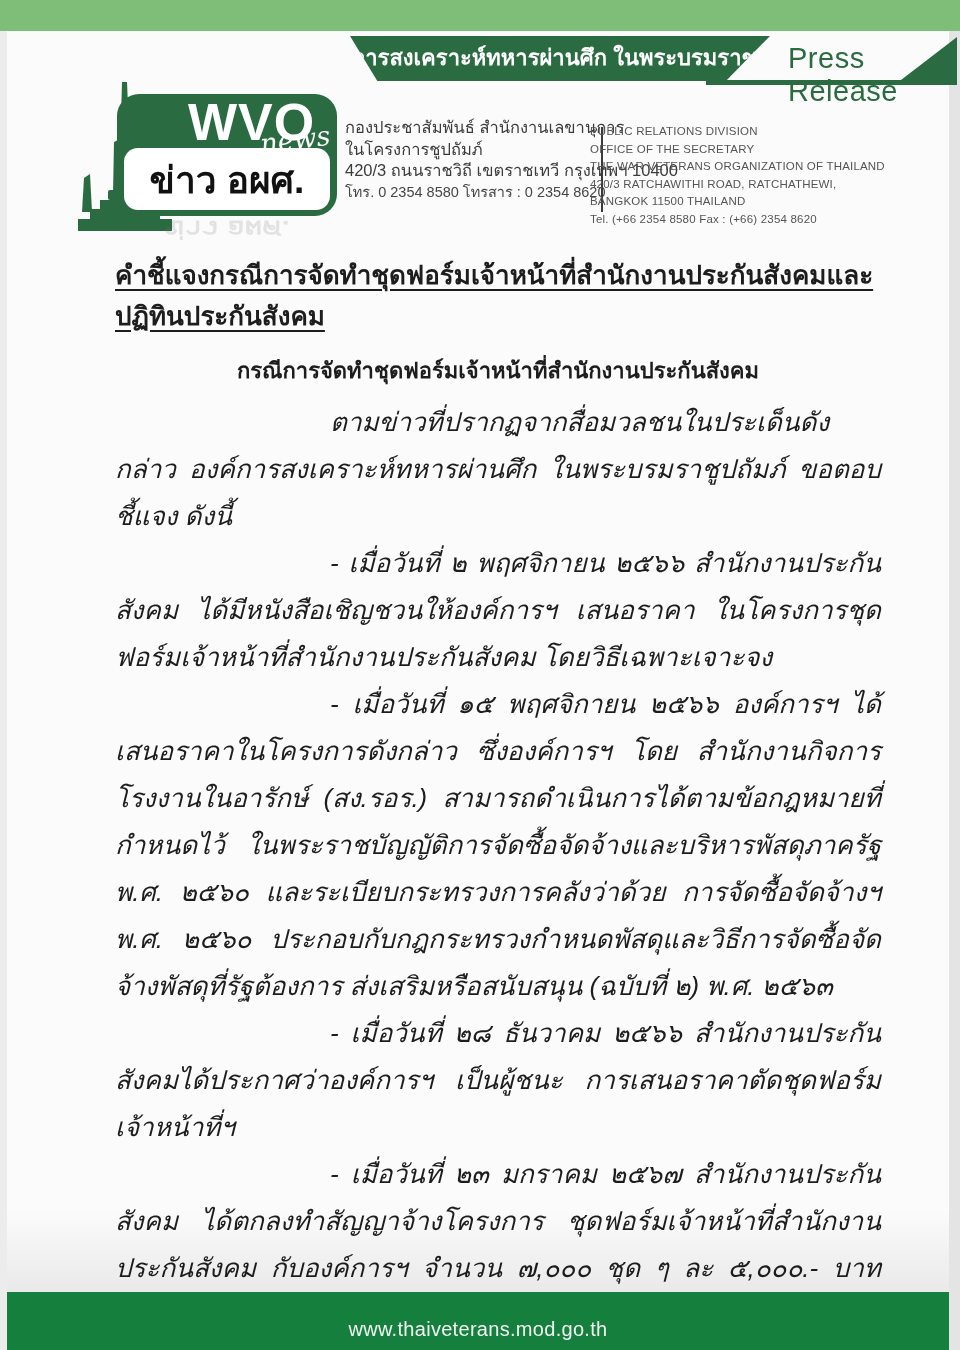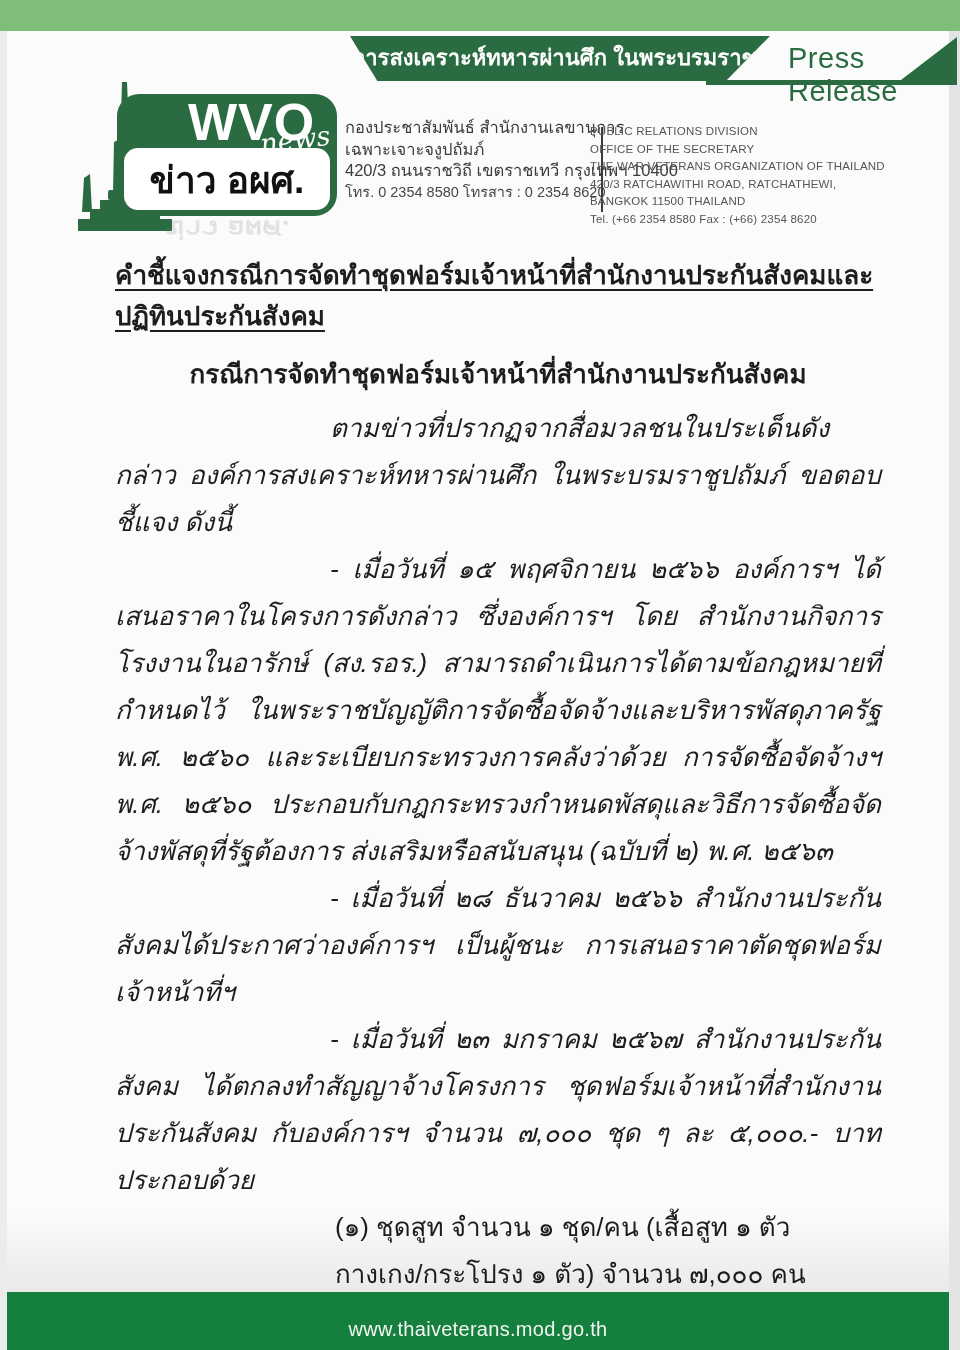--- a/index.html
+++ b/index.html
@@ -39,21 +39,21 @@
   .addr-thai { position:absolute; left:345px; top:117px; color:#3c3c3c; font-size:16.5px; line-height:21.5px; }
   .addr-thai div:nth-child(n+4) { font-size:14.5px; color:#474747; }
   .addr-thai div:nth-child(5) { font-size:16px; margin-top:1px; }
   .addr-divider { position:absolute; left:601px; top:127px; width:2px; height:85px; background:#3a3a3a; }
   .addr-eng { position:absolute; left:590px; top:123px; color:#555555; font-size:11.5px; line-height:17.5px; letter-spacing:.2px; }
 
   
   .doc { position:absolute; left:115px; top:254px; width:766px; color:#1d1d1d; }
   .doc-title { text-align:left; font-size:26px; font-weight:bold; text-decoration:underline;
                text-underline-offset:5px; margin-bottom:17px; }
-  .doc-subtitle { text-align:center; font-size:26px; font-weight:bold; margin-bottom:11px; }
+  .doc-subtitle { text-align:center; font-size:22px; font-weight:bold; margin-bottom:11px; }
   .doc p { font-size:26px; line-height:47px; text-align:justify; }
   .doc p.para { text-indent:215px;font-style:italic; }
   .doc p.list { margin-left:220px; text-align:left; }
 
   
   .bottom-fade { position:absolute; left:7px; right:11px; top:1210px; height:82px;
                  background:linear-gradient(to bottom, rgba(0,0,0,0), rgba(0,0,0,0.07)); }
   .footer { position:absolute; left:7px; right:11px; top:1292px; height:75px; background:#15803d;
             display:flex; align-items:center; justify-content:center; }
   .footer-url { color:#f2f5f2; font-size:20px; letter-spacing:.3px; }
@@ -92,41 +92,42 @@
     <div class="logo-wvo">WVO</div>
     <div class="logo-news">news</div>
     <div class="logo-white">
       <span class="logo-thai">ข่าว อผศ.</span>
     </div>
     <div class="logo-reflect">ข่าว อผศ.</div>
   </div>
 
   <div class="addr-thai">
       <div>กองประชาสัมพันธ์ สำนักงานเลขานุการ</div>
-      <div>เฉพาะเจาะจงูปถัมภ์</div>
+      <div>ในโครงการชูปถัมภ์</div>
       <div>420/3 ถนนราชวิถี เขตราชเทวี กรุงเทพฯ 10400</div>
       <div>โทร. 0 2354 8580   โทรสาร : 0 2354 8620</div>
     </div>
 
   <div class="addr-divider"></div>
 
   <div class="addr-eng">
       <div>PUBLIC RELATIONS DIVISION</div>
       <div>OFFICE OF THE SECRETARY</div>
       <div>THE WAR VETERANS ORGANIZATION OF THAILAND</div>
       <div>420/3 RATCHAWITHI ROAD, RATCHATHEWI,</div>
       <div>BANGKOK 11500 THAILAND</div>
       <div>Tel. (+66 2354 8580  Fax : (+66) 2354 8620</div>
     </div>
 
   <div class="doc">
     <div class="doc-title">คำชี้แจงกรณีการจัดทำชุดฟอร์มเจ้าหน้าที่สำนักงานประกันสังคมและปฏิทินประกันสังคม</div>
     <div class="doc-subtitle">กรณีการจัดทำชุดฟอร์มเจ้าหน้าที่สำนักงานประกันสังคม</div>
     <div id="paragraphs">
         <p class="para">ตามข่าวที่ปรากฏจากสื่อมวลชนในประเด็นดังกล่าว องค์การสงเคราะห์ทหารผ่านศึก ในพระบรมราชูปถัมภ์ ขอตอบชี้แจง ดังนี้</p>
+        <p class="para">- เมื่อวันที่ ๒ พฤศจิกายน ๒๕๖๖ สำนักงานประกันสังคม ได้มีหนังสือเชิญชวนให้องค์การฯ เสนอราคา ในโครงการชุดฟอร์มเจ้าหน้าที่สำนักงานประกันสังคม โดยวิธีเฉพาะเจาะจง</p>
         <p class="para">- เมื่อวันที่ ๑๕ พฤศจิกายน ๒๕๖๖ องค์การฯ ได้เสนอราคาในโครงการดังกล่าว ซึ่งองค์การฯ โดย สำนักงานกิจการโรงงานในอารักษ์ (สง.รอร.) สามารถดำเนินการได้ตามข้อกฎหมายที่กำหนดไว้ ในพระราชบัญญัติการจัดซื้อจัดจ้างและบริหารพัสดุภาครัฐ พ.ศ. ๒๕๖๐ และระเบียบกระทรวงการคลังว่าด้วย การจัดซื้อจัดจ้างฯ พ.ศ. ๒๕๖๐ ประกอบกับกฎกระทรวงกำหนดพัสดุและวิธีการจัดซื้อจัดจ้างพัสดุที่รัฐต้องการ ส่งเสริมหรือสนับสนุน (ฉบับที่ ๒) พ.ศ. ๒๕๖๓</p>
         <p class="para">- เมื่อวันที่ ๒๘ ธันวาคม ๒๕๖๖ สำนักงานประกันสังคมได้ประกาศว่าองค์การฯ เป็นผู้ชนะ การเสนอราคาตัดชุดฟอร์มเจ้าหน้าที่ฯ</p>
         <p class="para">- เมื่อวันที่ ๒๓ มกราคม ๒๕๖๗ สำนักงานประกันสังคม ได้ตกลงทำสัญญาจ้างโครงการ ชุดฟอร์มเจ้าหน้าที่สำนักงานประกันสังคม กับองค์การฯ จำนวน ๗,๐๐๐ ชุด ๆ ละ ๕,๐๐๐.- บาท ประกอบด้วย</p>
         <p class="list">(๑) ชุดสูท จำนวน ๑ ชุด/คน (เสื้อสูท ๑ ตัว กางเกง/กระโปรง ๑ ตัว) จำนวน ๗,๐๐๐ คน</p>
       </div>
   </div>
 
   <div class="bottom-fade"></div>
 
   <div class="footer">

